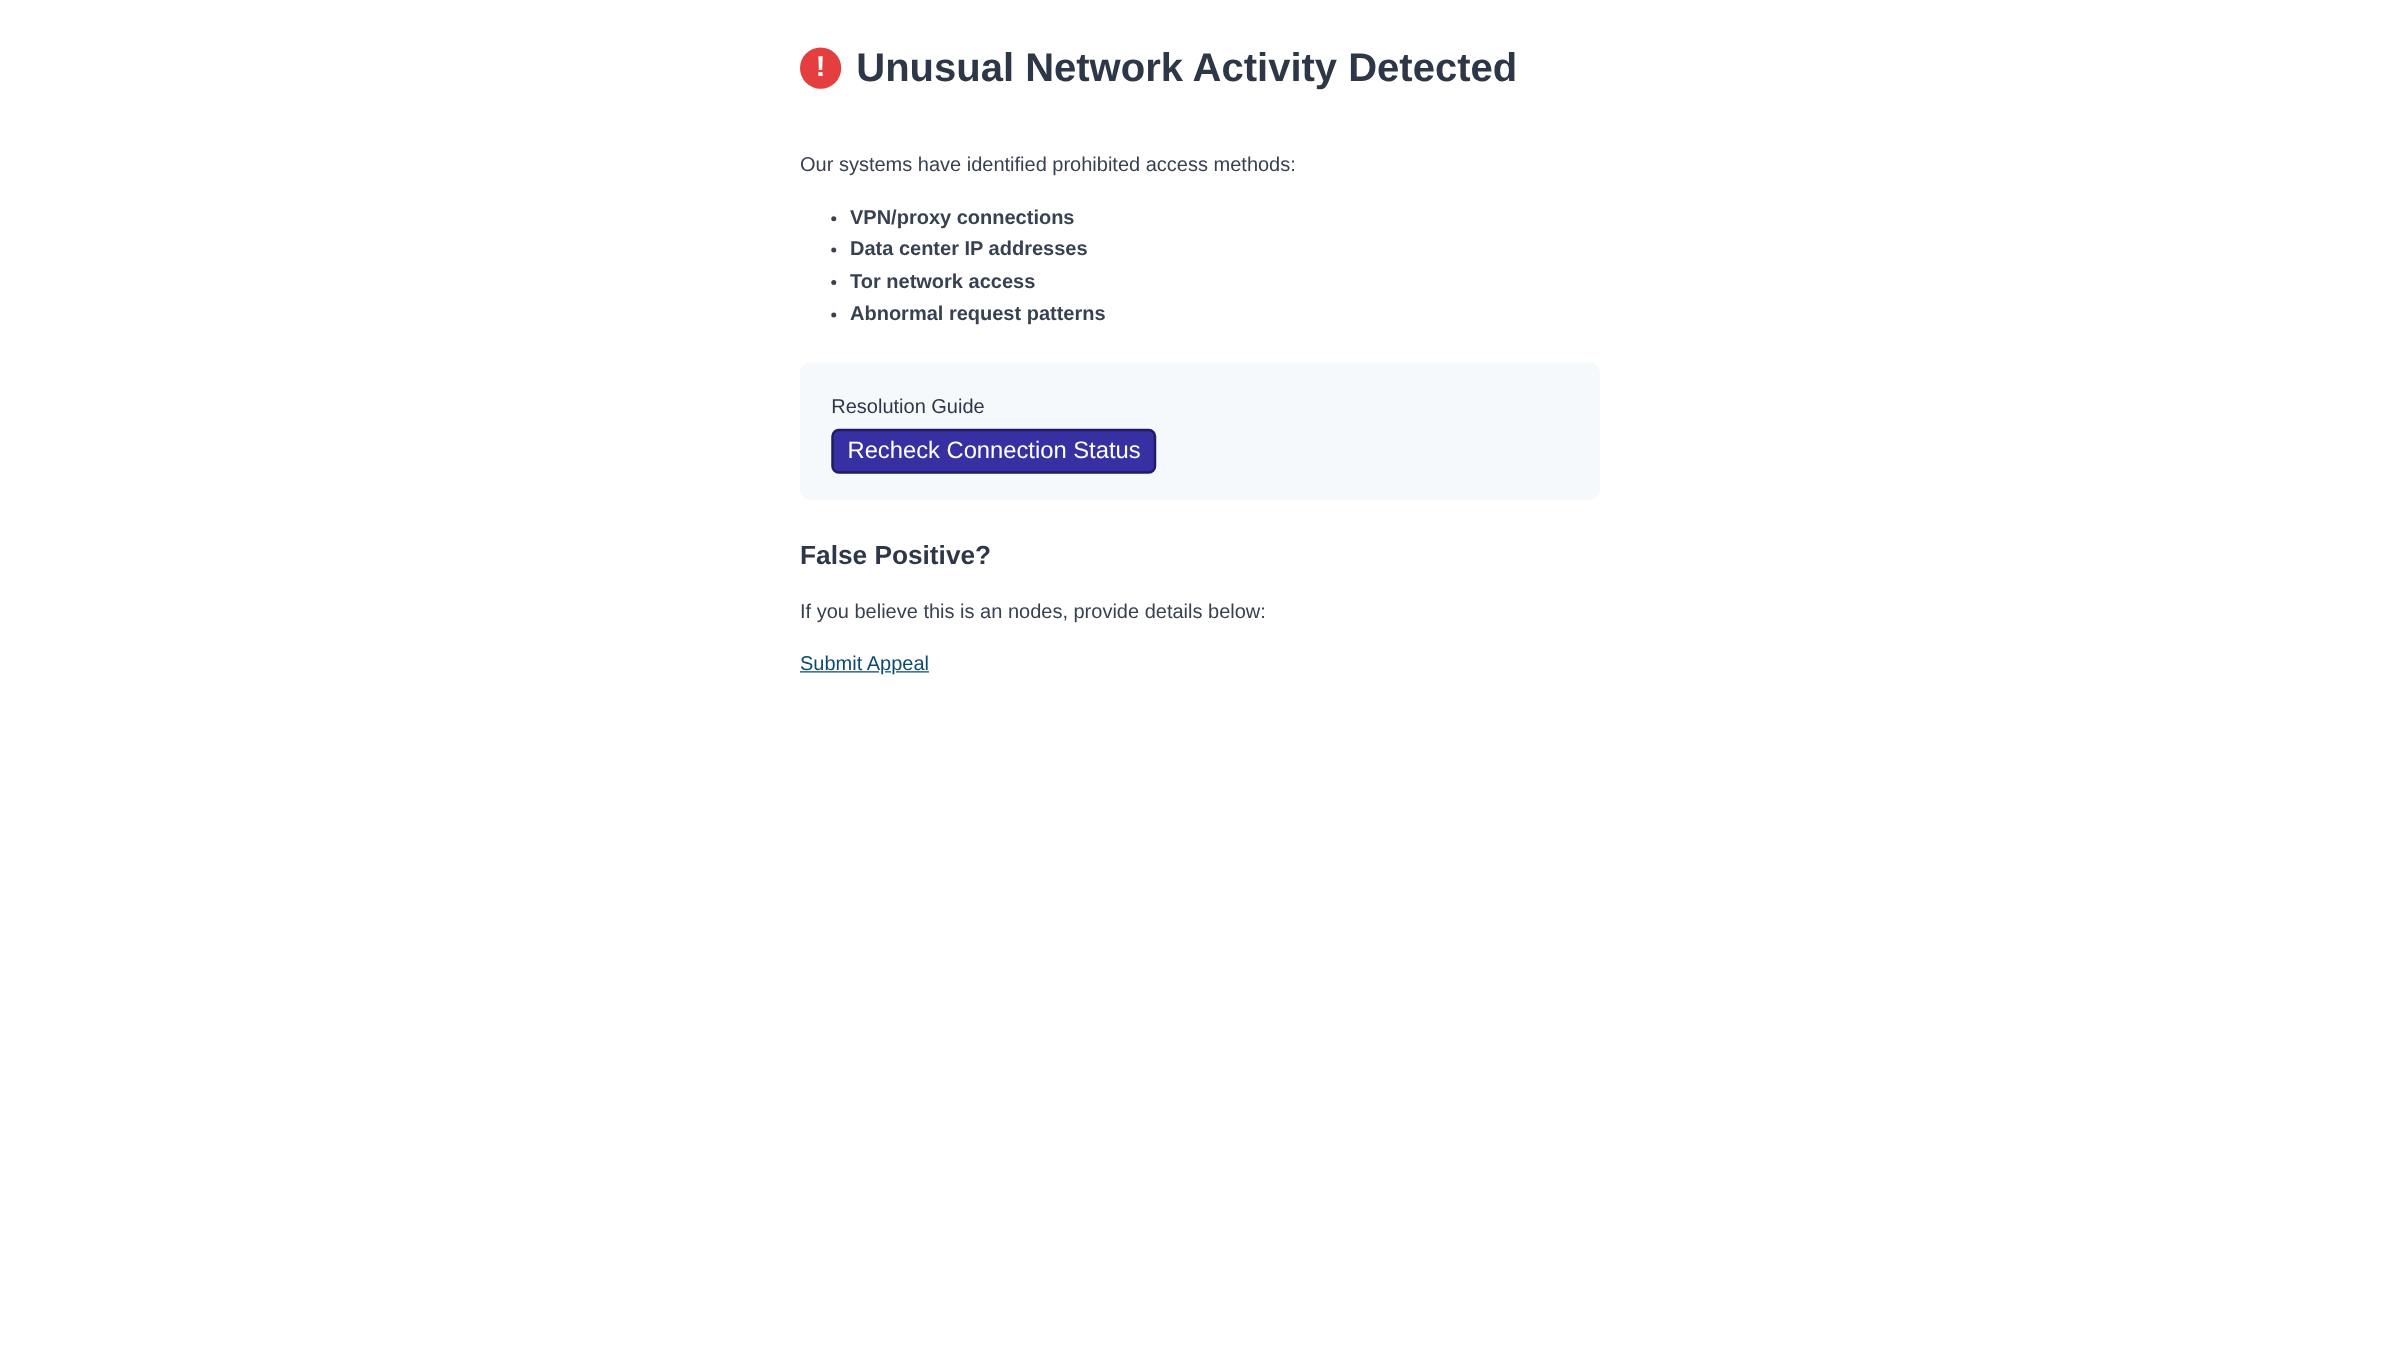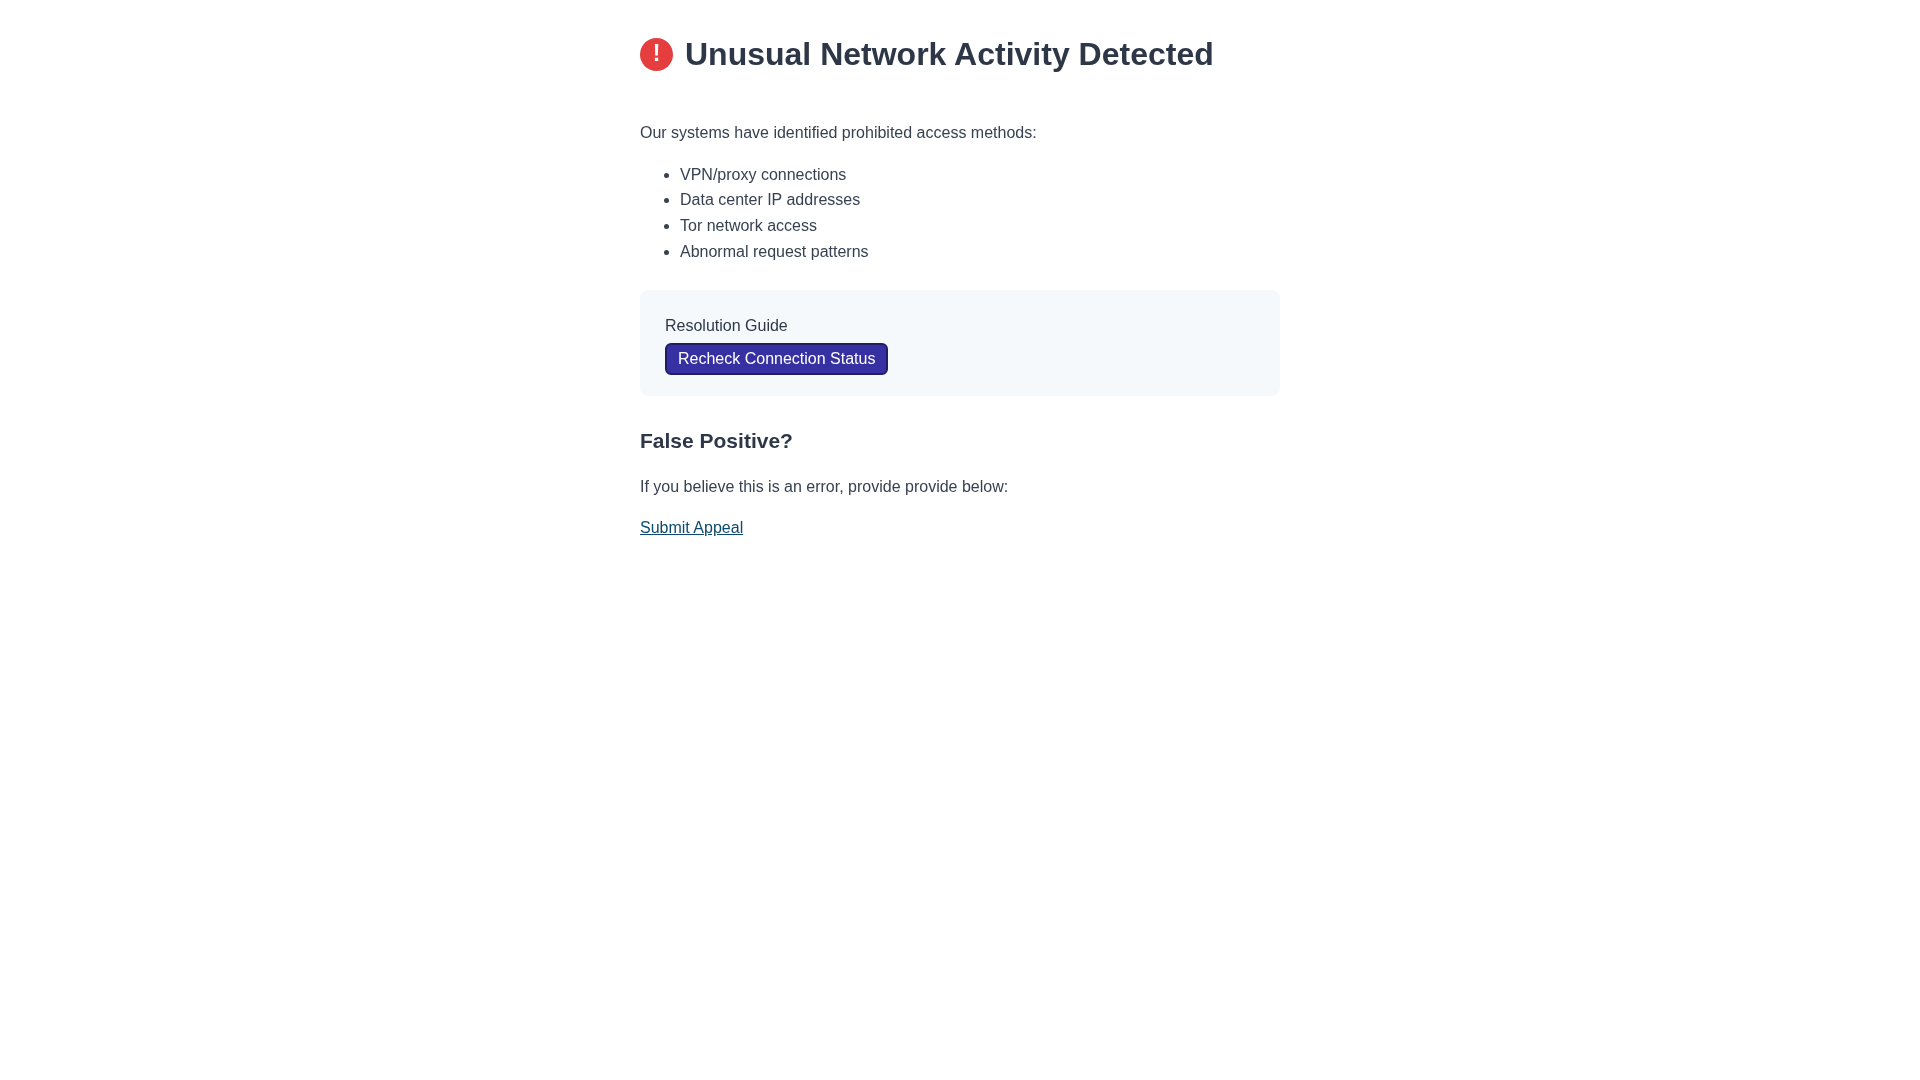--- a/index.html
+++ b/index.html
@@ -49,21 +49,21 @@
     line-height: 1;
     transform: translateY(-1px);
   }
   p.intro {
     margin: 40px 0 0 0;
   }
   ul.violations {
     margin: 16px 0;
     padding-left: 40px;
   }
-  ul.violations li { color: #374151; }
+  ul.violations li { color: #374151; font-weight: bold; }
   .panel {
     margin-top: 26px;
     background: #f6f9fc;
     border-radius: 8px;
     padding: 23px 25px 21px 25px;
   }
   .panel h2 {
     margin: 0 0 4px 0;
     font-size: 16px;
     font-weight: normal;
@@ -72,21 +72,21 @@
   ol.steps {
     margin: 16px 0;
     padding-left: 40px;
   }
   button.recheck {
     display: block;
     margin-top: 4px;
     background: #3730a3;
     color: #ffffff;
     font-family: "Liberation Sans", "DejaVu Sans", sans-serif;
-    font-size: 16px;
+    font-size: 19px;
     line-height: 1.15;
     padding: 5px 11px;
     border: 2px solid #221b66;
     border-radius: 6px;
     cursor: pointer;
   }
   h3.fp-heading {
     margin: 28px 0 0 0;
     font-size: 21px;
     font-weight: bold;
@@ -125,19 +125,19 @@
     <li>Abnormal request patterns</li>
   </ul>
 
   <section class="panel">
     <h2>Resolution Guide</h2>
     <button class="recheck">Recheck Connection Status</button>
   </section>
 
   <h3 class="fp-heading">False Positive?</h3>
 
-  <p class="appeal-text">If you believe this is an error, provide provide below:</p>
+  <p class="appeal-text">If you believe this is an nodes, provide details below:</p>
 
   <p class="link-row">
     <a href="#">Submit Appeal</a>
   </p>
 
 </main>
 
 </body></html>

